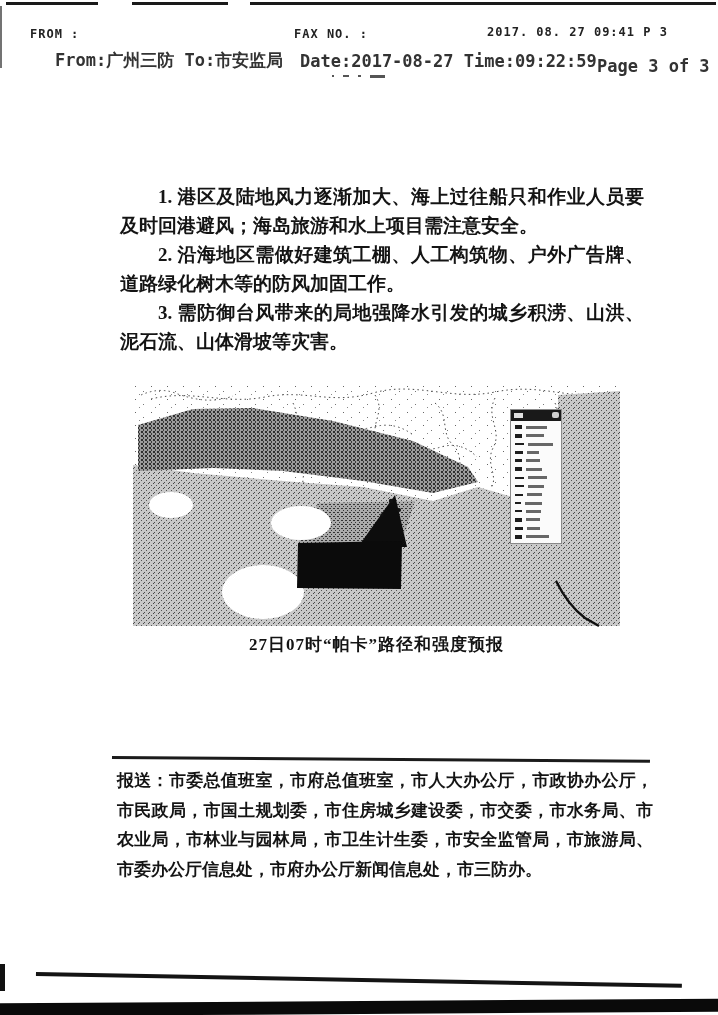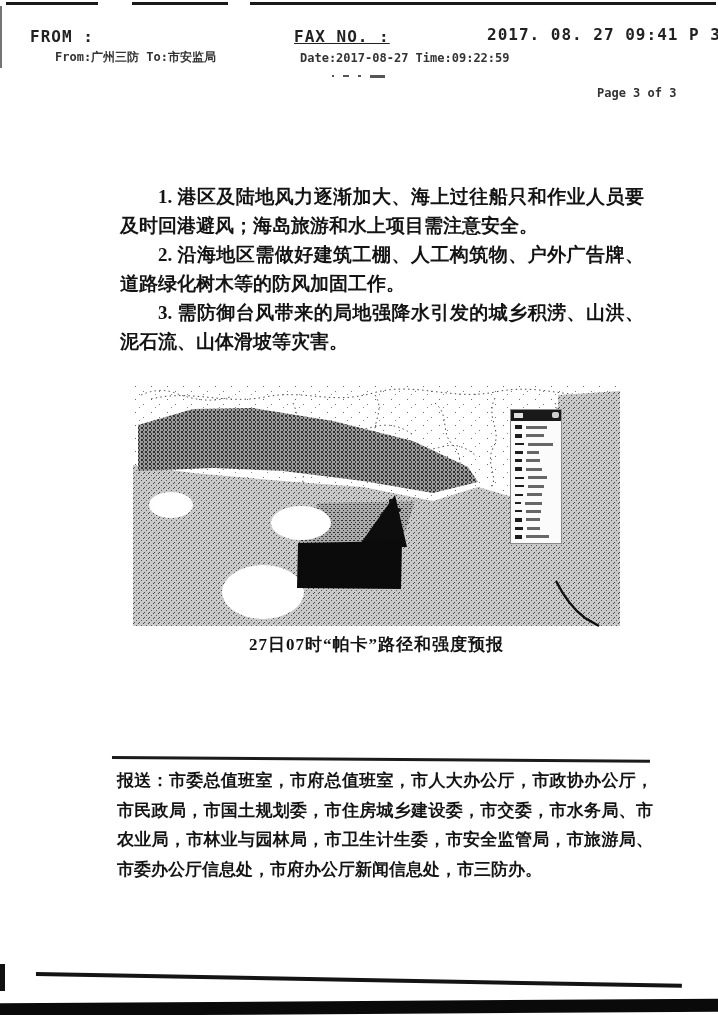--- a/index.html
+++ b/index.html
@@ -9,22 +9,22 @@
   .top-line{position:absolute;left:6px;top:2px;width:710px;height:3px;background:#1a1a1a;}
   .top-gap{position:absolute;top:0;height:7px;background:#fff;}
   .left-mark-1{position:absolute;left:0;top:6px;width:2px;height:62px;background:#444;opacity:.75;}
   .left-mark-2{position:absolute;left:0;top:964px;width:5px;height:27px;background:#111;}
   .bottom-slant{position:absolute;left:36px;top:972px;width:646px;height:4px;background:#141414;
                 transform:rotate(1.05deg);transform-origin:left top;}
   .bottom-band{position:absolute;left:-4px;top:1001px;width:726px;height:13px;background:#0a0a0a;
                transform:rotate(-0.35deg);}
   
   .hdr{position:absolute;font-family:"DejaVu Sans Mono", monospace;font-weight:bold;white-space:nowrap;}
-  .hdr-l1{font-size:16px;letter-spacing:1px;color:#222;}
-  .hdr-l2{font-size:12px;color:#333;}
+  .hdr-l1{font-size:12px;letter-spacing:1px;color:#222;}
+  .hdr-l2{font-size:17px;color:#333;}
   .smudge{position:absolute;left:332px;top:66px;white-space:nowrap;}
   .smudge i{display:inline-block;background:#555;height:2px;margin-right:9px;vertical-align:middle;}
   .smudge i:nth-child(1){width:2px;}
   .smudge i:nth-child(2){width:6px;}
   .smudge i:nth-child(3){width:3px;}
   .smudge i:nth-child(4){width:15px;height:3px;}
   
   .body-text{position:absolute;left:120px;top:182px;width:524px;font-size:19px;line-height:29px;
              font-weight:bold;text-align:justify;color:#141414;}
   .body-text p{margin:0;text-indent:2em;}
@@ -55,25 +55,25 @@
 
 <div class="page">
 
   <div class="top-line"></div>
   <div class="top-gap" style="left:98px;width:34px;"></div>
   <div class="top-gap" style="left:228px;width:22px;"></div>
   <div class="left-mark-1"></div>
   <div class="left-mark-2"></div>
 
   <div class="hdr hdr-l1" style="left:30px;top:27px;">FROM :</div>
-  <div class="hdr hdr-l1" style="left:294px;top:27px;text-decoration:underline;">FAX NO. :</div>
+  <div class="hdr hdr-l1" style="left:294px;top:27px;">FAX NO. :</div>
   <div class="hdr hdr-l1" style="left:487px;top:25px;text-align:right;">2017. 08. 27  09:41 P 3</div>
   <div class="hdr hdr-l2" style="left:55px;top:49px;">From:广州三防 To:市安监局</div>
   <div class="hdr hdr-l2" style="left:300px;top:51px;">Date:2017-08-27 Time:09:22:59</div>
-  <div class="hdr hdr-l2" style="left:597px;top:56px;margin-top:30px;">Page 3 of 3</div>
+  <div class="hdr hdr-l2" style="left:597px;top:56px;">Page 3 of 3</div>
   <div class="smudge"><i></i><i></i><i></i><i></i></div>
 
   <div class="body-text">
     <p>1. 港区及陆地风力逐渐加大、海上过往船只和作业人员要及时回港避风；海岛旅游和水上项目需注意安全。</p>
     <p>2. 沿海地区需做好建筑工棚、人工构筑物、户外广告牌、道路绿化树木等的防风加固工作。</p>
     <p>3. 需防御台风带来的局地强降水引发的城乡积涝、山洪、泥石流、山体滑坡等灾害。</p>
   </div>
 
   <div class="map-wrap">
     <svg width="487" height="246" viewBox="0 0 487 246">

